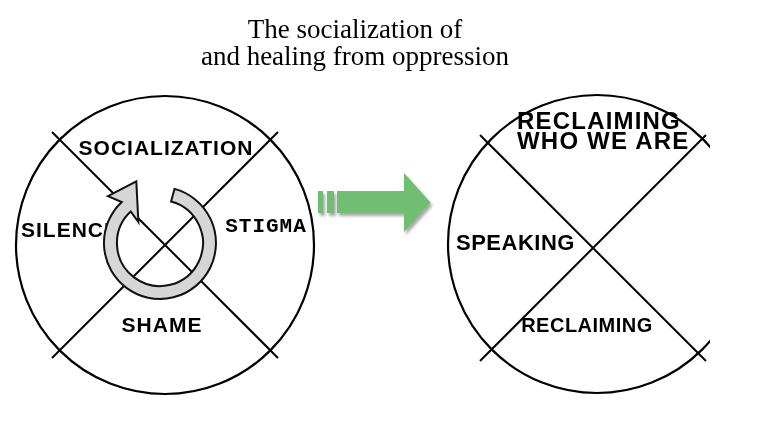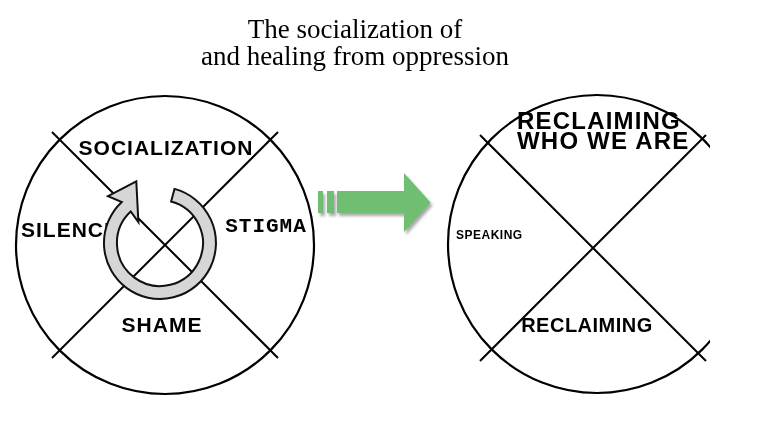--- a/index.html
+++ b/index.html
@@ -27,21 +27,21 @@
     color: #000000;
     white-space: nowrap;
     z-index: 1;
   }
   .centered {
     transform: translate(-50%, -50%);
     text-align: center;
   }
   .big   { font-size: 21px; letter-spacing: 1px; }
   .reclaim { left: 517px; top: 111px; font-size: 24px; line-height: 20px; letter-spacing: 1.2px; }
-  .speak   { left: 456px; top: 224px; font-size: 12px; line-height: 22px; letter-spacing: 0.5px; }
+  .speak   { left: 456px; top: 232px; font-size: 22px; line-height: 22px; letter-spacing: 0.5px; }
   .uncond  { left: 607px; top: 225px; font-size: 15px; line-height: 19px; letter-spacing: 0.5px; }
   .connection { left: 587px; top: 325px; font-size: 20px; letter-spacing: 0.5px; }
   .socialization { left: 166px; top: 148px; }
   .silence { left: 70px;  top: 230px; }
   .stigma  { left: 266px; top: 226px; font-family: Liberation Mono, monospace; }
   .shame   { left: 162px; top: 325px; }
   svg.shapes {
     position: absolute;
     left: 0; top: 0;
     z-index: 2;

